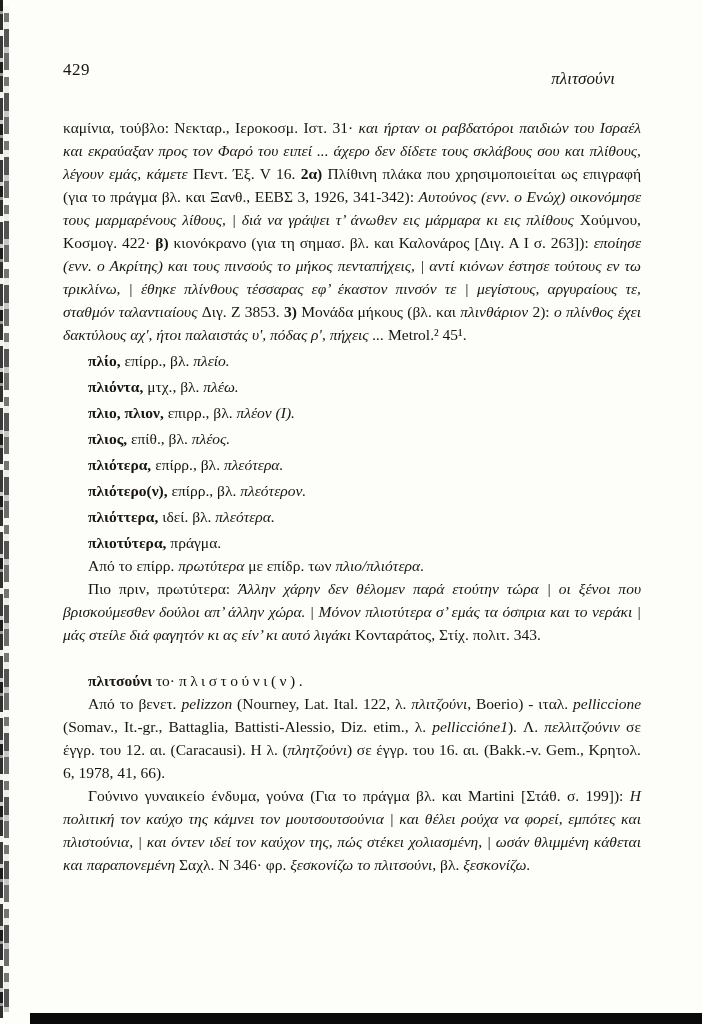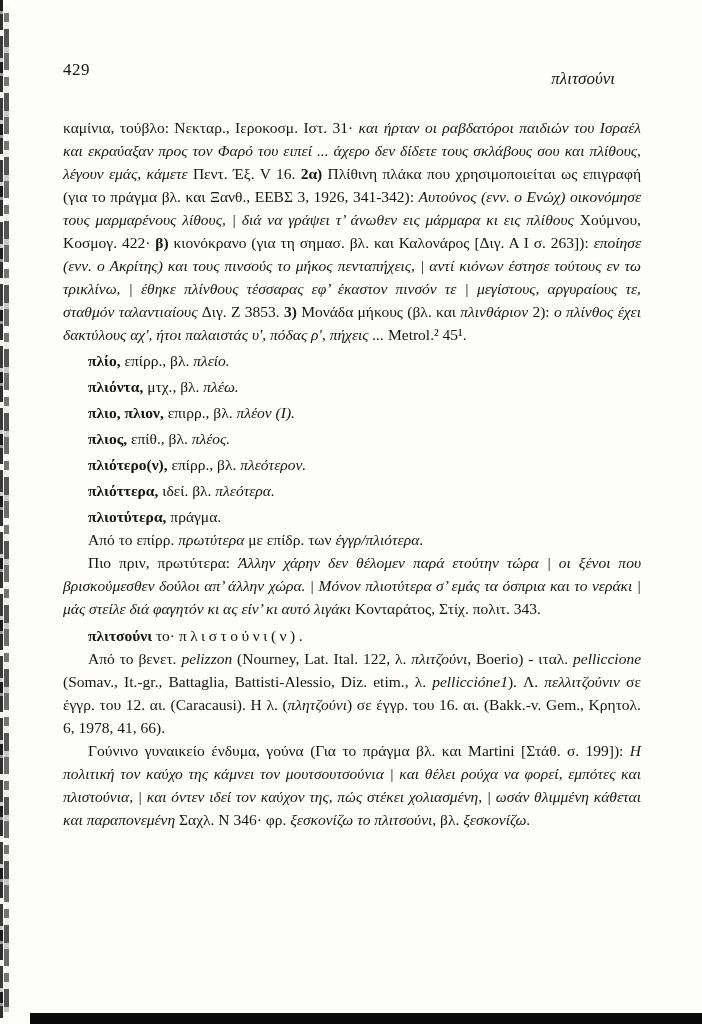--- a/index.html
+++ b/index.html
@@ -41,21 +41,21 @@
   .running-head{font-style:italic;font-size:17px;margin-top:9px;margin-right:26px;}
   .body p{
     margin:0;
     font-size:15.5px;
     line-height:23px;
     text-align:justify;
   }
   p.continuation{text-indent:0;}
   p.paragraph{text-indent:25px;}
   p.entry{text-indent:25px;margin-top:3px;}
-  p.entry.gap{margin-top:4px;}
+  p.entry.gap{margin-top:23px;}
   .run.b{font-weight:bold;}
   .run.i{font-style:italic;}
   .run.sp{letter-spacing:3.5px;}
 </style>
 </head>
 <body>
 
 <div class="page">
   <div class="edge-strip-a"></div>
   <div class="edge-strip-b"></div>
@@ -65,23 +65,24 @@
     <div class="header">
       <span class="page-number">429</span>
       <span class="running-head">πλιτσούνι</span>
     </div>
     <div class="body" id="body">
         <p class="continuation"><span class="run r">καμίνια, τούβλο: Νεκταρ., Ιεροκοσμ. Ιστ. 31· </span><span class="run i">και ήρταν οι ραβδατόροι παιδιών του Ισραέλ και εκραύαξαν προς τον Φαρό του ειπεί ... άχερο δεν δίδετε τους σκλάβους σου και πλίθους, λέγουν εμάς, κάμετε </span><span class="run r">Πεντ. Έξ. V 16. </span><span class="run b">2α) </span><span class="run r">Πλίθινη πλάκα που χρησιμοποιείται ως επιγραφή (για το πράγμα βλ. και Ξανθ., ΕΕΒΣ 3, 1926, 341-342): </span><span class="run i">Αυτούνος (ενν. ο Ενώχ) οικονόμησε τους μαρμαρένους λίθους, | διά να γράψει τ’ άνωθεν εις μάρμαρα κι εις πλίθους </span><span class="run r">Χούμνου, Κοσμογ. 422· </span><span class="run b">β) </span><span class="run r">κιονόκρανο (για τη σημασ. βλ. και Καλονάρος [Διγ. Α Ι σ. 263]): </span><span class="run i">εποίησε (ενν. ο Ακρίτης) και τους πινσούς το μήκος πενταπήχεις, | αντί κιόνων έστησε τούτους εν τω τρικλίνω, | έθηκε πλίνθους τέσσαρας εφ’ έκαστον πινσόν τε | μεγίστους, αργυραίους τε, σταθμόν ταλαντιαίους </span><span class="run r">Διγ. Ζ 3853. </span><span class="run b">3) </span><span class="run r">Μονάδα μήκους (βλ. και </span><span class="run i">πλινθάριον</span><span class="run r"> 2): </span><span class="run i">ο πλίνθος έχει δακτύλους αχ', ήτοι παλαιστάς υ', πόδας ρ', πήχεις ... </span><span class="run r">Metrol.² 45¹.</span></p>
         <p class="entry"><span class="run b">πλίο,</span><span class="run r"> επίρρ., βλ. </span><span class="run i">πλείο.</span></p>
         <p class="entry"><span class="run b">πλιόντα,</span><span class="run r"> μτχ., βλ. </span><span class="run i">πλέω.</span></p>
         <p class="entry"><span class="run b">πλιο, πλιον,</span><span class="run r"> επιρρ., βλ. </span><span class="run i">πλέον (Ι).</span></p>
         <p class="entry"><span class="run b">πλιος,</span><span class="run r"> επίθ., βλ. </span><span class="run i">πλέος.</span></p>
+        <p class="entry"><span class="run b">πλιότερα,</span><span class="run r"> επίρρ., βλ. </span><span class="run i">πλεότερα.</span></p>
         <p class="entry"><span class="run b">πλιότερο(ν),</span><span class="run r"> επίρρ., βλ. </span><span class="run i">πλεότερον.</span></p>
         <p class="entry"><span class="run b">πλιόττερα,</span><span class="run r"> ιδεί. βλ. </span><span class="run i">πλεότερα.</span></p>
         <p class="entry"><span class="run b">πλιοτύτερα,</span><span class="run r"> πράγμα.</span></p>
-        <p class="paragraph"><span class="run r">Από το επίρρ. </span><span class="run i">πρωτύτερα</span><span class="run r"> με επίδρ. των </span><span class="run i">έγγρ/πλιότερα</span><span class="run r">.</span></p>
+        <p class="paragraph"><span class="run r">Από το επίρρ. </span><span class="run i">πρωτύτερα</span><span class="run r"> με επίδρ. των </span><span class="run i">πλιο/πλιότερα</span><span class="run r">.</span></p>
         <p class="paragraph"><span class="run r">Πιο πριν, πρωτύτερα: </span><span class="run i">Άλλην χάρην δεν θέλομεν παρά ετούτην τώρα | οι ξένοι που βρισκούμεσθεν δούλοι απ’ άλλην χώρα. | Μόνον πλιοτύτερα σ’ εμάς τα όσπρια και το νεράκι | μάς στείλε διά φαγητόν κι ας είν’ κι αυτό λιγάκι </span><span class="run r">Κονταράτος, Στίχ. πολιτ. 343.</span></p>
         <p class="entry gap"><span class="run b">πλιτσούνι</span><span class="run r"> το· </span><span class="run sp">πλιστούνι(ν)</span><span class="run r">.</span></p>
         <p class="paragraph"><span class="run r">Από το βενετ. </span><span class="run i">pelizzon</span><span class="run r"> (Nourney, Lat. Ital. 122, λ. </span><span class="run i">πλιτζούνι</span><span class="run r">, Boerio) - ιταλ. </span><span class="run i">pelliccione</span><span class="run r"> (Somav., It.-gr., Battaglia, Battisti-Alessio, Diz. etim., λ. </span><span class="run i">pelliccióne1</span><span class="run r">). Λ. </span><span class="run i">πελλιτζούνιν</span><span class="run r"> σε έγγρ. του 12. αι. (Caracausi). Η λ. (</span><span class="run i">πλητζούνι</span><span class="run r">) σε έγγρ. του 16. αι. (Bakk.-v. Gem., Κρητολ. 6, 1978, 41, 66).</span></p>
         <p class="paragraph"><span class="run r">Γούνινο γυναικείο ένδυμα, γούνα (Για το πράγμα βλ. και Martini [Στάθ. σ. 199]): </span><span class="run i">Η πολιτική τον καύχο της κάμνει τον μουτσουτσούνια | και θέλει ρούχα να φορεί, εμπότες και πλιστούνια, | και όντεν ιδεί τον καύχον της, πώς στέκει χολιασμένη, | ωσάν θλιμμένη κάθεται και παραπονεμένη </span><span class="run r">Σαχλ. Ν 346· φρ. </span><span class="run i">ξεσκονίζω το πλιτσούνι</span><span class="run r">, βλ. </span><span class="run i">ξεσκονίζω</span><span class="run r">.</span></p>
       </div>
   </div>
 </div>
 
 </body></html>

